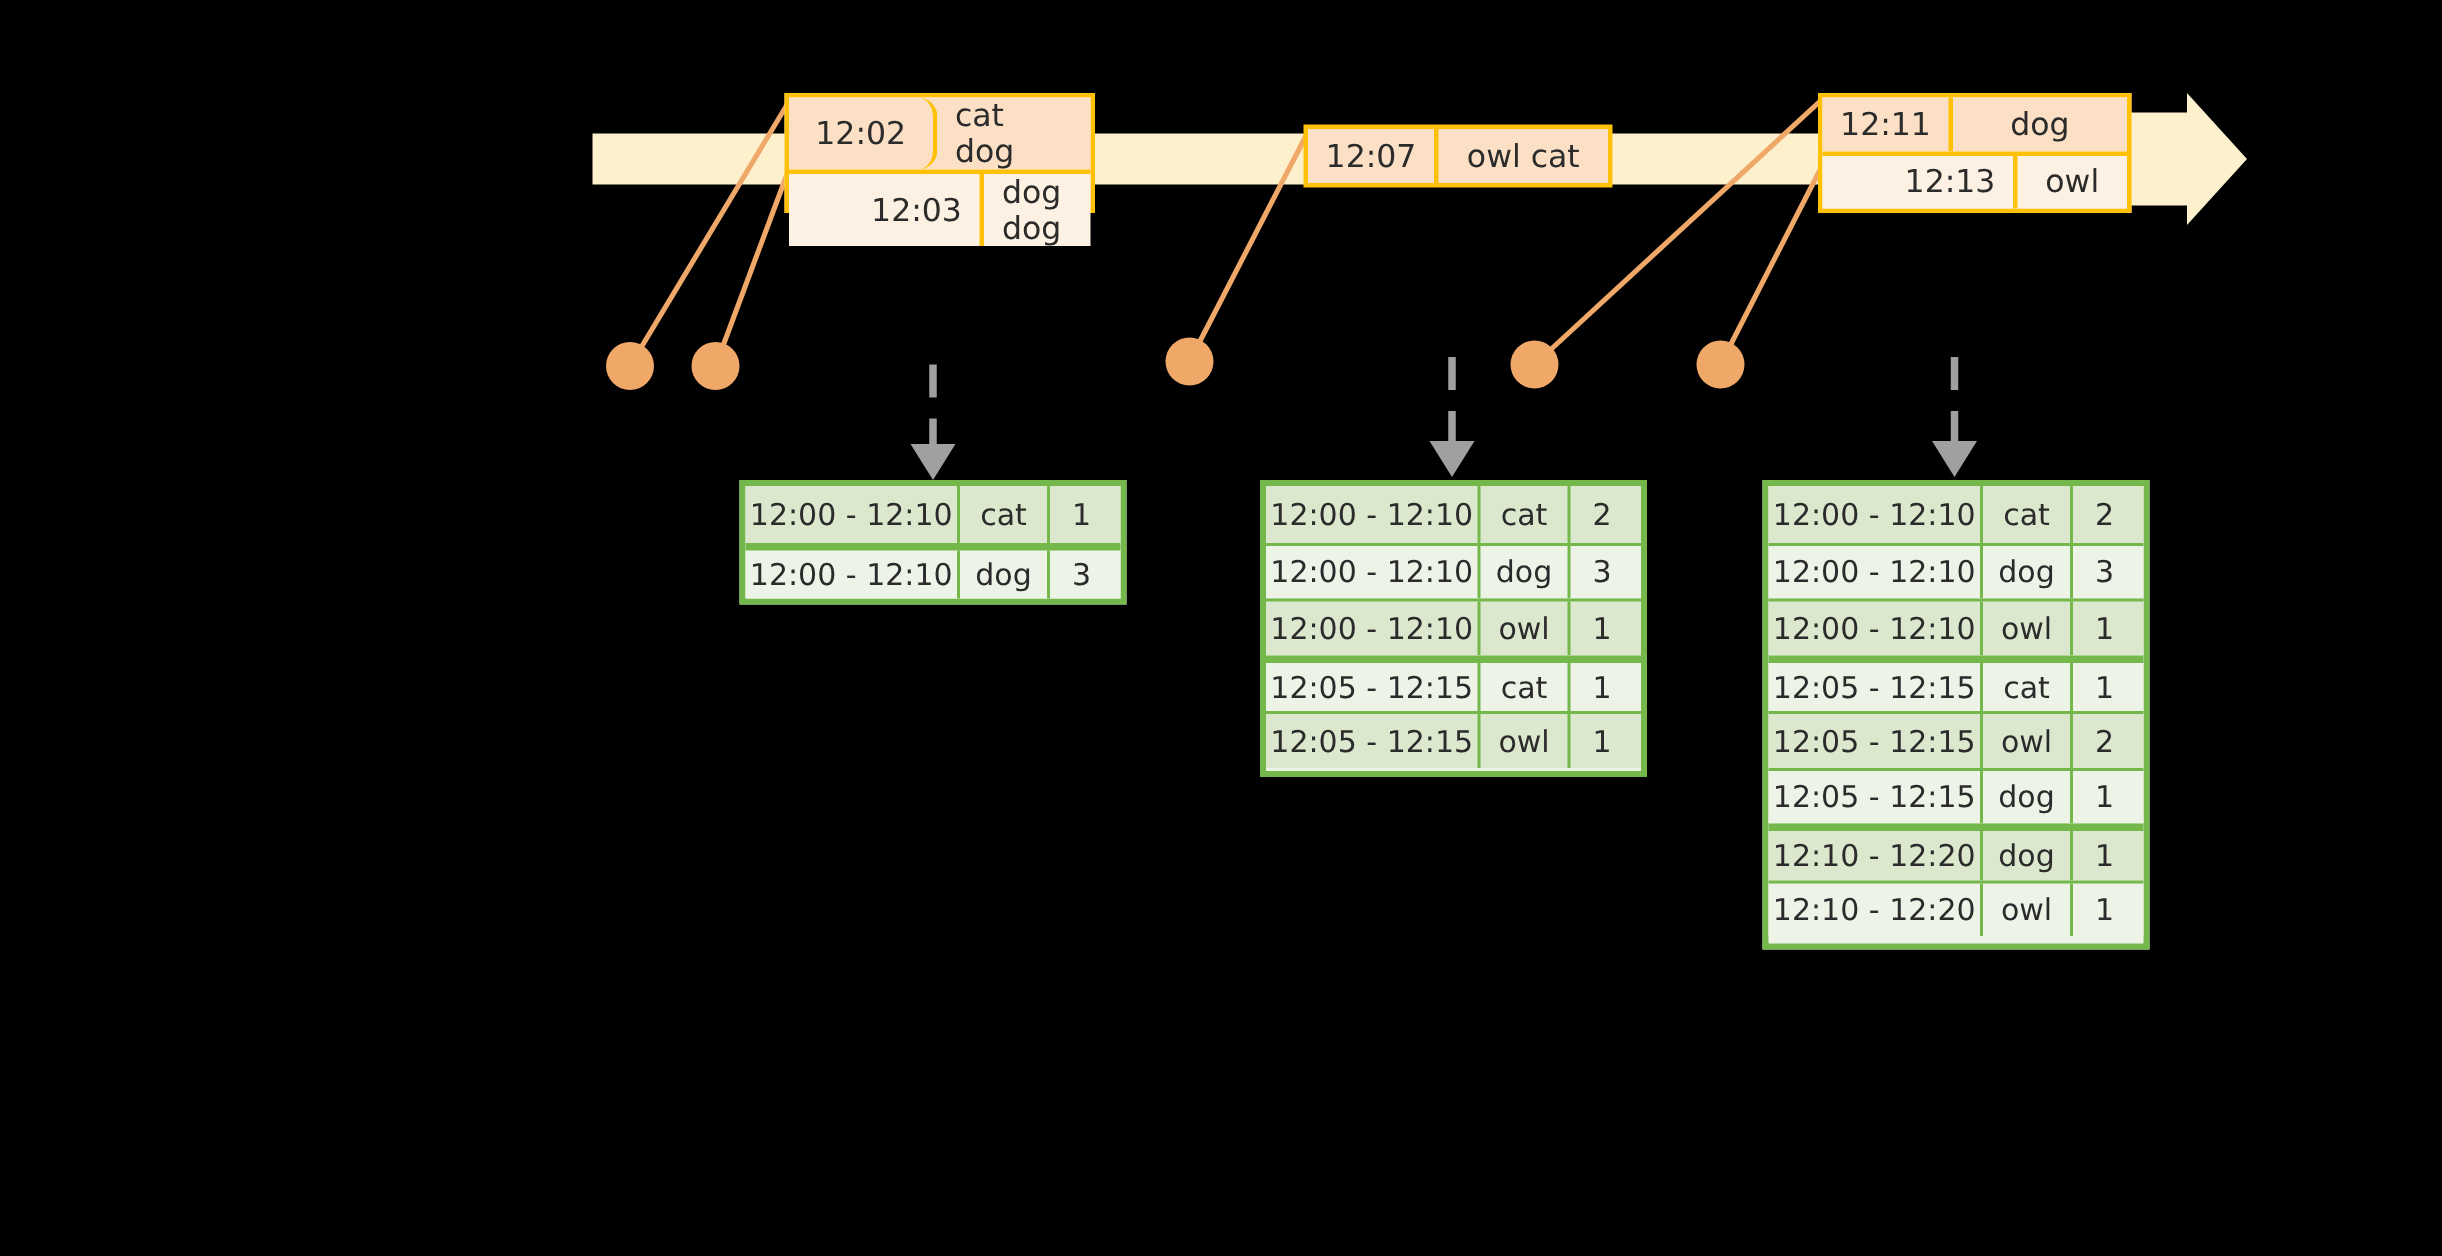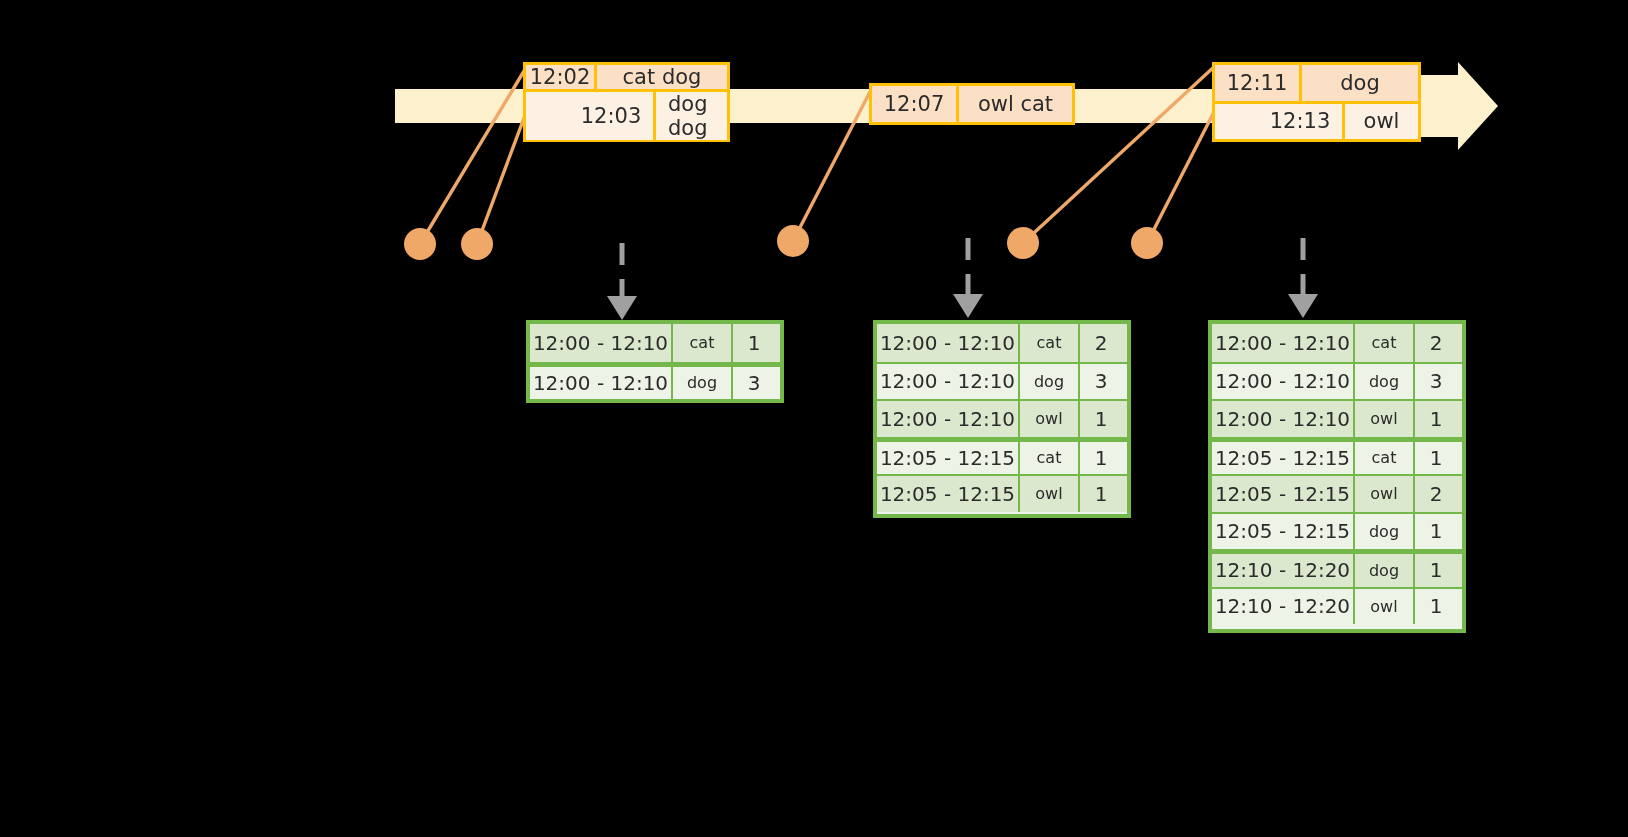--- a/index.html
+++ b/index.html
@@ -81,21 +81,20 @@
   }
 
   
   .result-table {
     position: absolute;
     border: 4px solid #74b84b;
     box-sizing: border-box;
     display: flex;
     flex-direction: column;
     background: #eef3e8;
-    margin-left: 33px;
   }
   .res-row {
     display: flex;
     height: 37.5px;
     box-sizing: border-box;
   }
   .res-row.dark  { background: #dbe8cd; }
   .res-row.light { background: #edf3e7; }
   .res-row + .res-row { border-top: 2px solid #74b84b; }
   .res-row.group-end + .res-row { border-top: 5px solid #74b84b; }
@@ -108,21 +107,21 @@
     font-size: 20px;
     color: #2b2b2b;
     width: 143px;
   }
   .res-word {
     box-sizing: border-box;
     border-right: 2px solid #74b84b;
     display: flex;
     align-items: center;
     justify-content: center;
-    font-size: 16px;
+    font-size: 20px;
     color: #2b2b2b;
     width: 60px;
   }
   .res-count {
     box-sizing: border-box;
     display: flex;
     align-items: center;
     justify-content: center;
     font-size: 20px;
     color: #2b2b2b;
@@ -162,21 +161,21 @@
     </g>
     <g fill="#a0a0a0">
       <path d="M607,296 L637,296 L622,320 Z"></path>
       <path d="M953,294 L983,294 L968,318 Z"></path>
       <path d="M1288,294 L1318,294 L1303,318 Z"></path>
     </g>
   </svg>
 
   <div class="event-box" style="left:523px; top:62px; width:207px; height:80px;">
     <div class="event-row shade-a">
-      <span class="event-time" style="width:71px;">12:02</span>
+      <span class="event-time" style="width:99px;border-radius:13px;">12:02</span>
       <span class="event-words">cat dog</span>
     </div>
     <div class="event-row shade-b">
       <span class="event-time" style="width:87px;">12:03</span>
       <span class="event-words">dog dog</span>
     </div>
   </div>
 
   <div class="event-box" style="left:869px; top:83px; width:206px; height:42px;">
     <div class="event-row shade-a">

